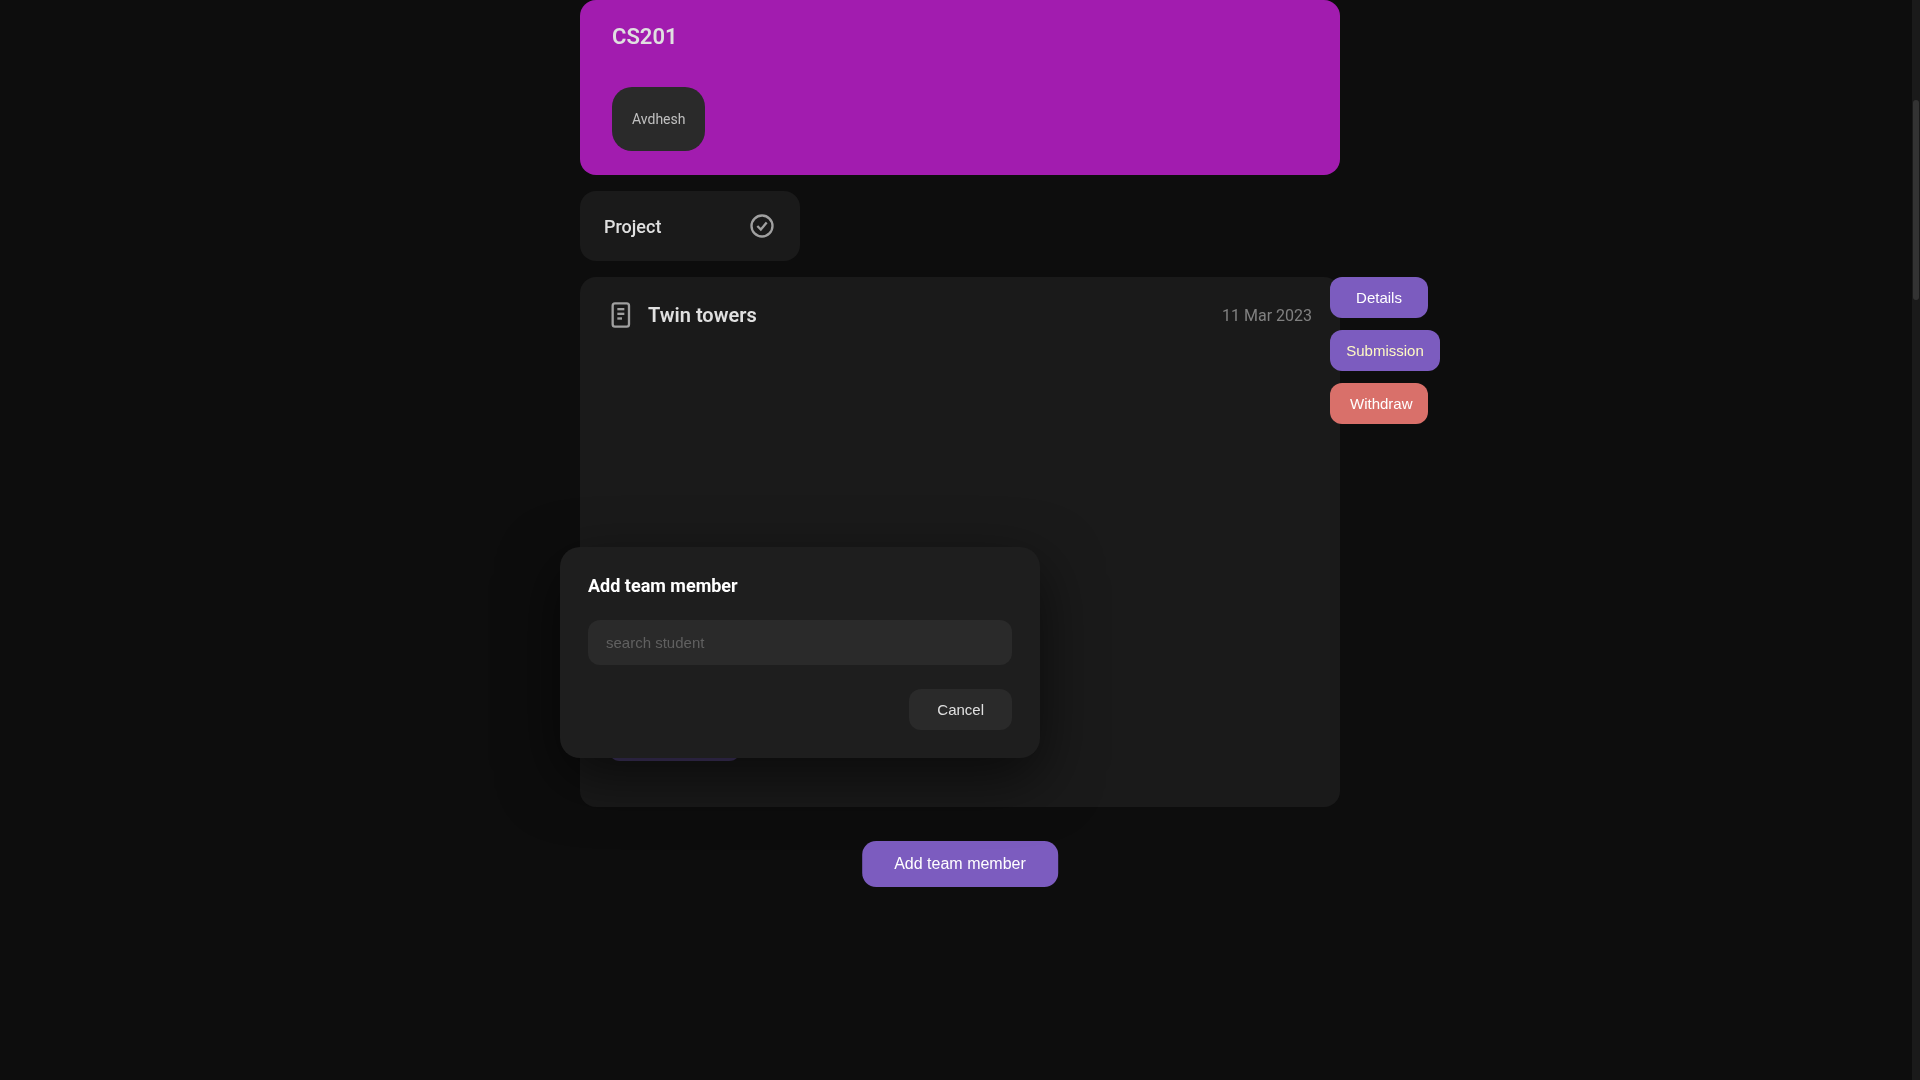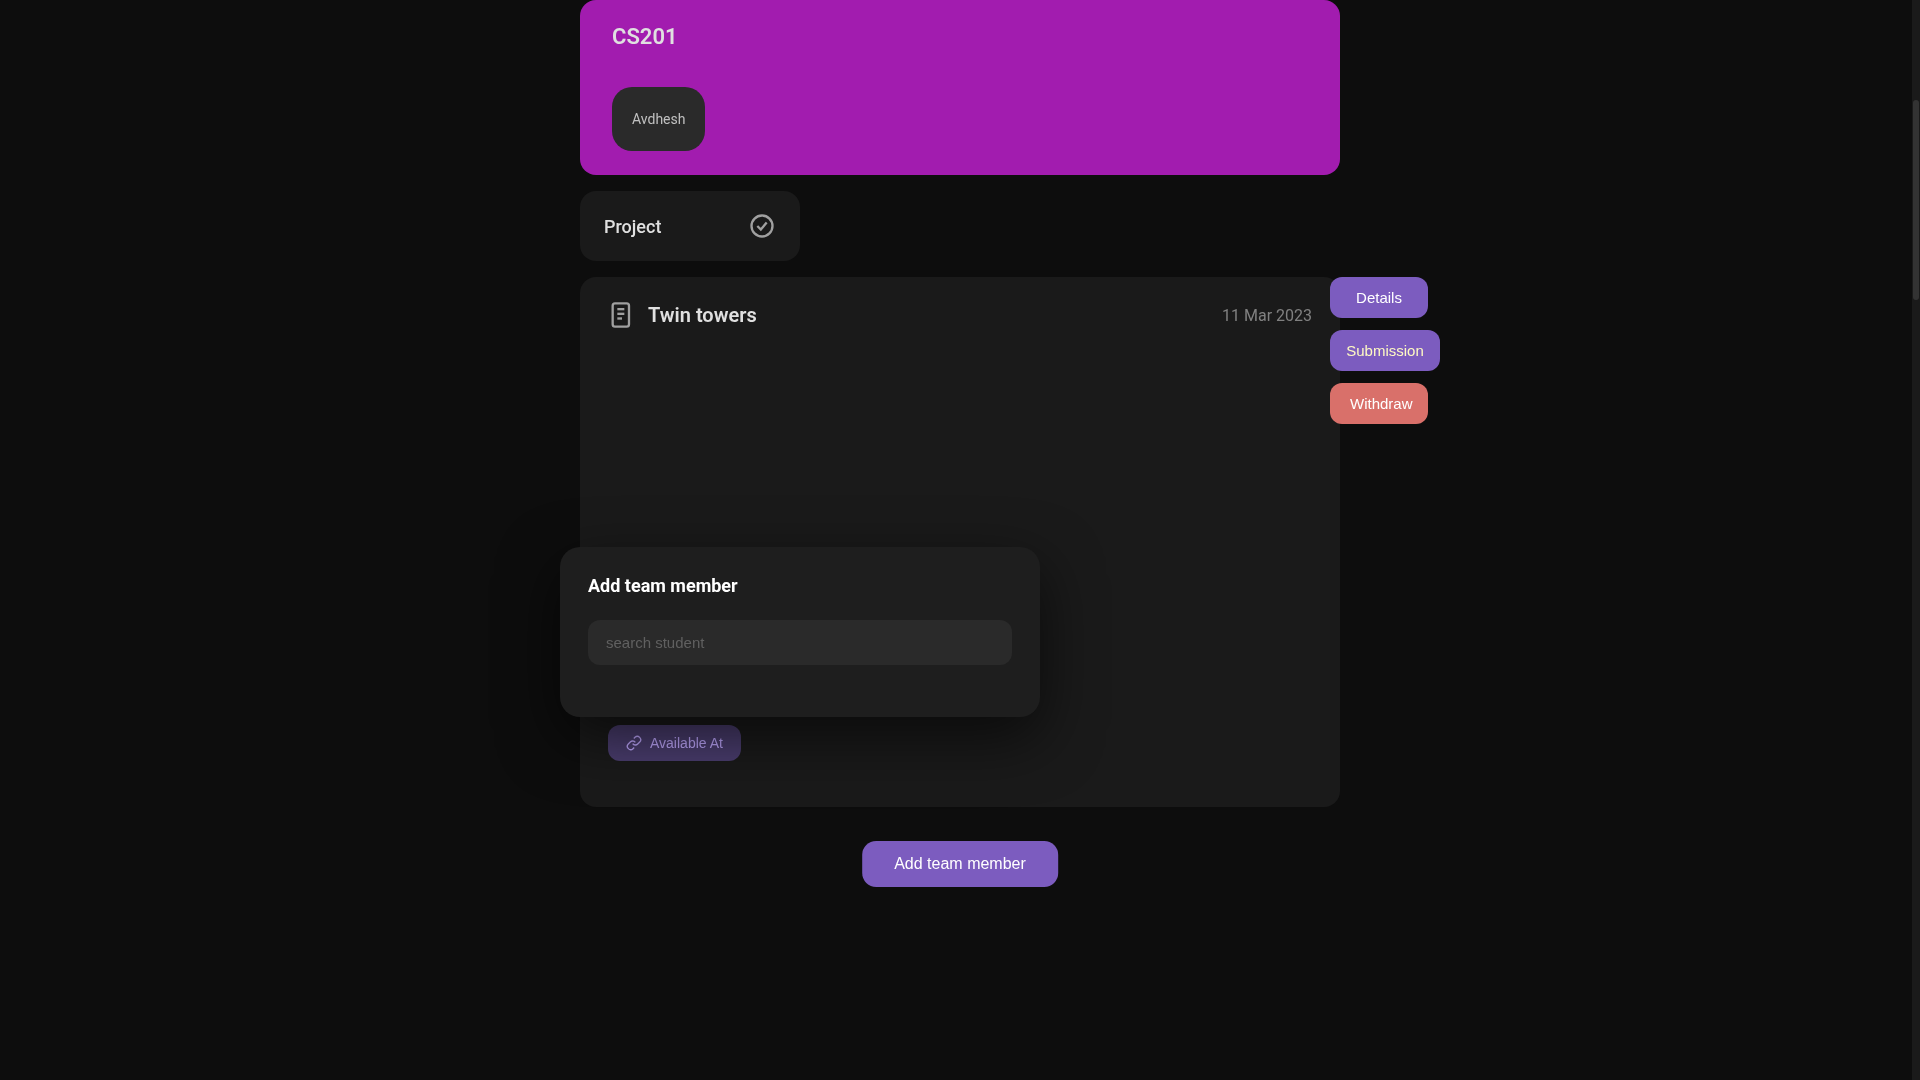--- a/index.html
+++ b/index.html
@@ -371,20 +371,23 @@
           <button class="btn-withdraw">Withdraw</button>
         </div>
 
         <div class="modal-overlay">
           <div class="modal-title">Add team member</div>
 
           <div class="search-input-wrapper">
             <input class="search-input" type="text" placeholder="search student" style="">
           </div>
 
+          <div class="modal-actions">
+            <button class="btn-cancel">Cancel</button>
+          </div>
         </div>
 
         <div class="project-details">
           <div class="project-name-small">twin towers</div>
           <div class="project-description">Complete design of twin towers megastructure</div>
           <div class="team-label">Team</div>
           <div class="team-avatar"></div>
           <button class="available-btn">
             <svg class="link-icon" viewBox="0 0 24 24" fill="none" stroke="#c0a8ff" stroke-width="2">
               <path d="M10 13a5 5 0 0 0 7.54.54l3-3a5 5 0 0 0-7.07-7.07l-1.72 1.71"></path>

